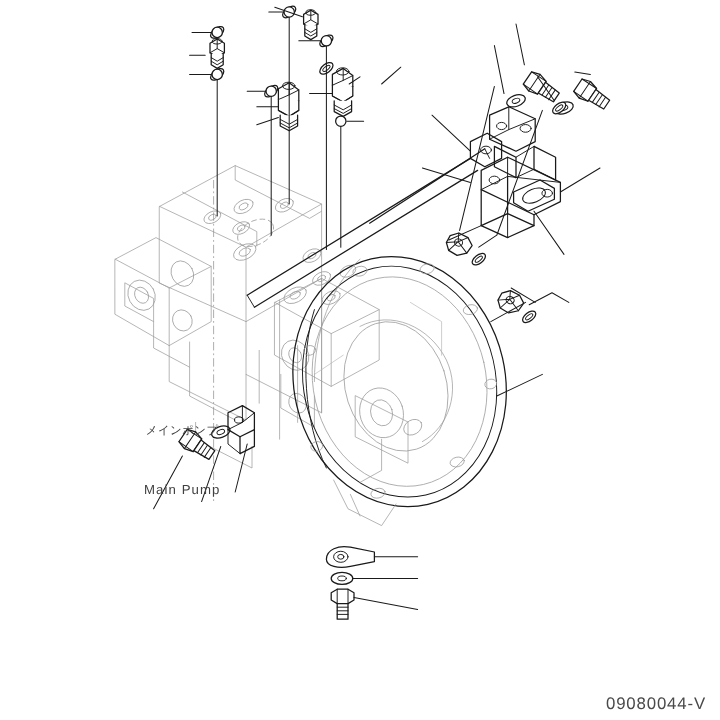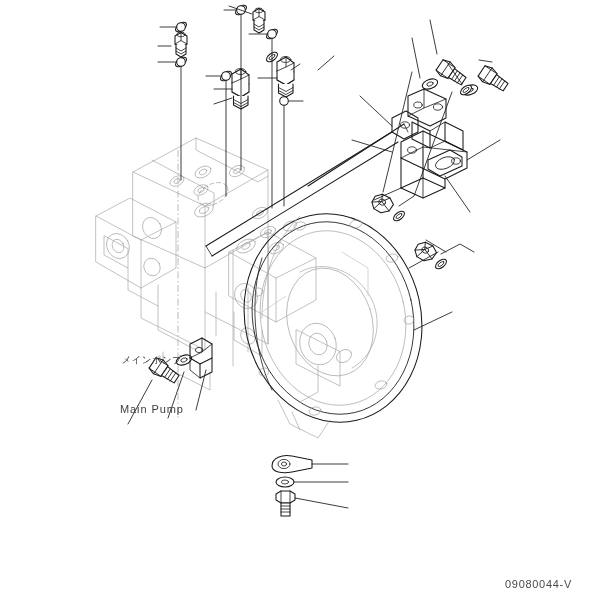--- a/index.html
+++ b/index.html
@@ -12,21 +12,21 @@
   #sheet{position:absolute;inset:0;width:600px;height:600px;}
   .label-block{
     position:absolute;left:120px;top:316px;
     line-height:1.18;color:#404040;
     white-space:pre;pointer-events:none;text-align:center;
   }
   .label-jp{font-size:9.5px;letter-spacing:.4px;display:block;}
   .label-en{font-size:11px;letter-spacing:.9px;display:block;}
   .drawing-no{
     position:absolute;left:505px;top:578px;
-    font-size:11px;letter-spacing:.7px;color:#4a4a4a;
+    font-size:14px;letter-spacing:.7px;color:#4a4a4a;
     white-space:nowrap;pointer-events:none;
   }
 </style>
 </head>
 <body>
 
 <svg id="sheet" viewBox="0 0 600 600">
   <defs>
     <style>
       .ink   { stroke:#1a1a1a; stroke-width:1.05; fill:none; stroke-linejoin:round; stroke-linecap:round; }

